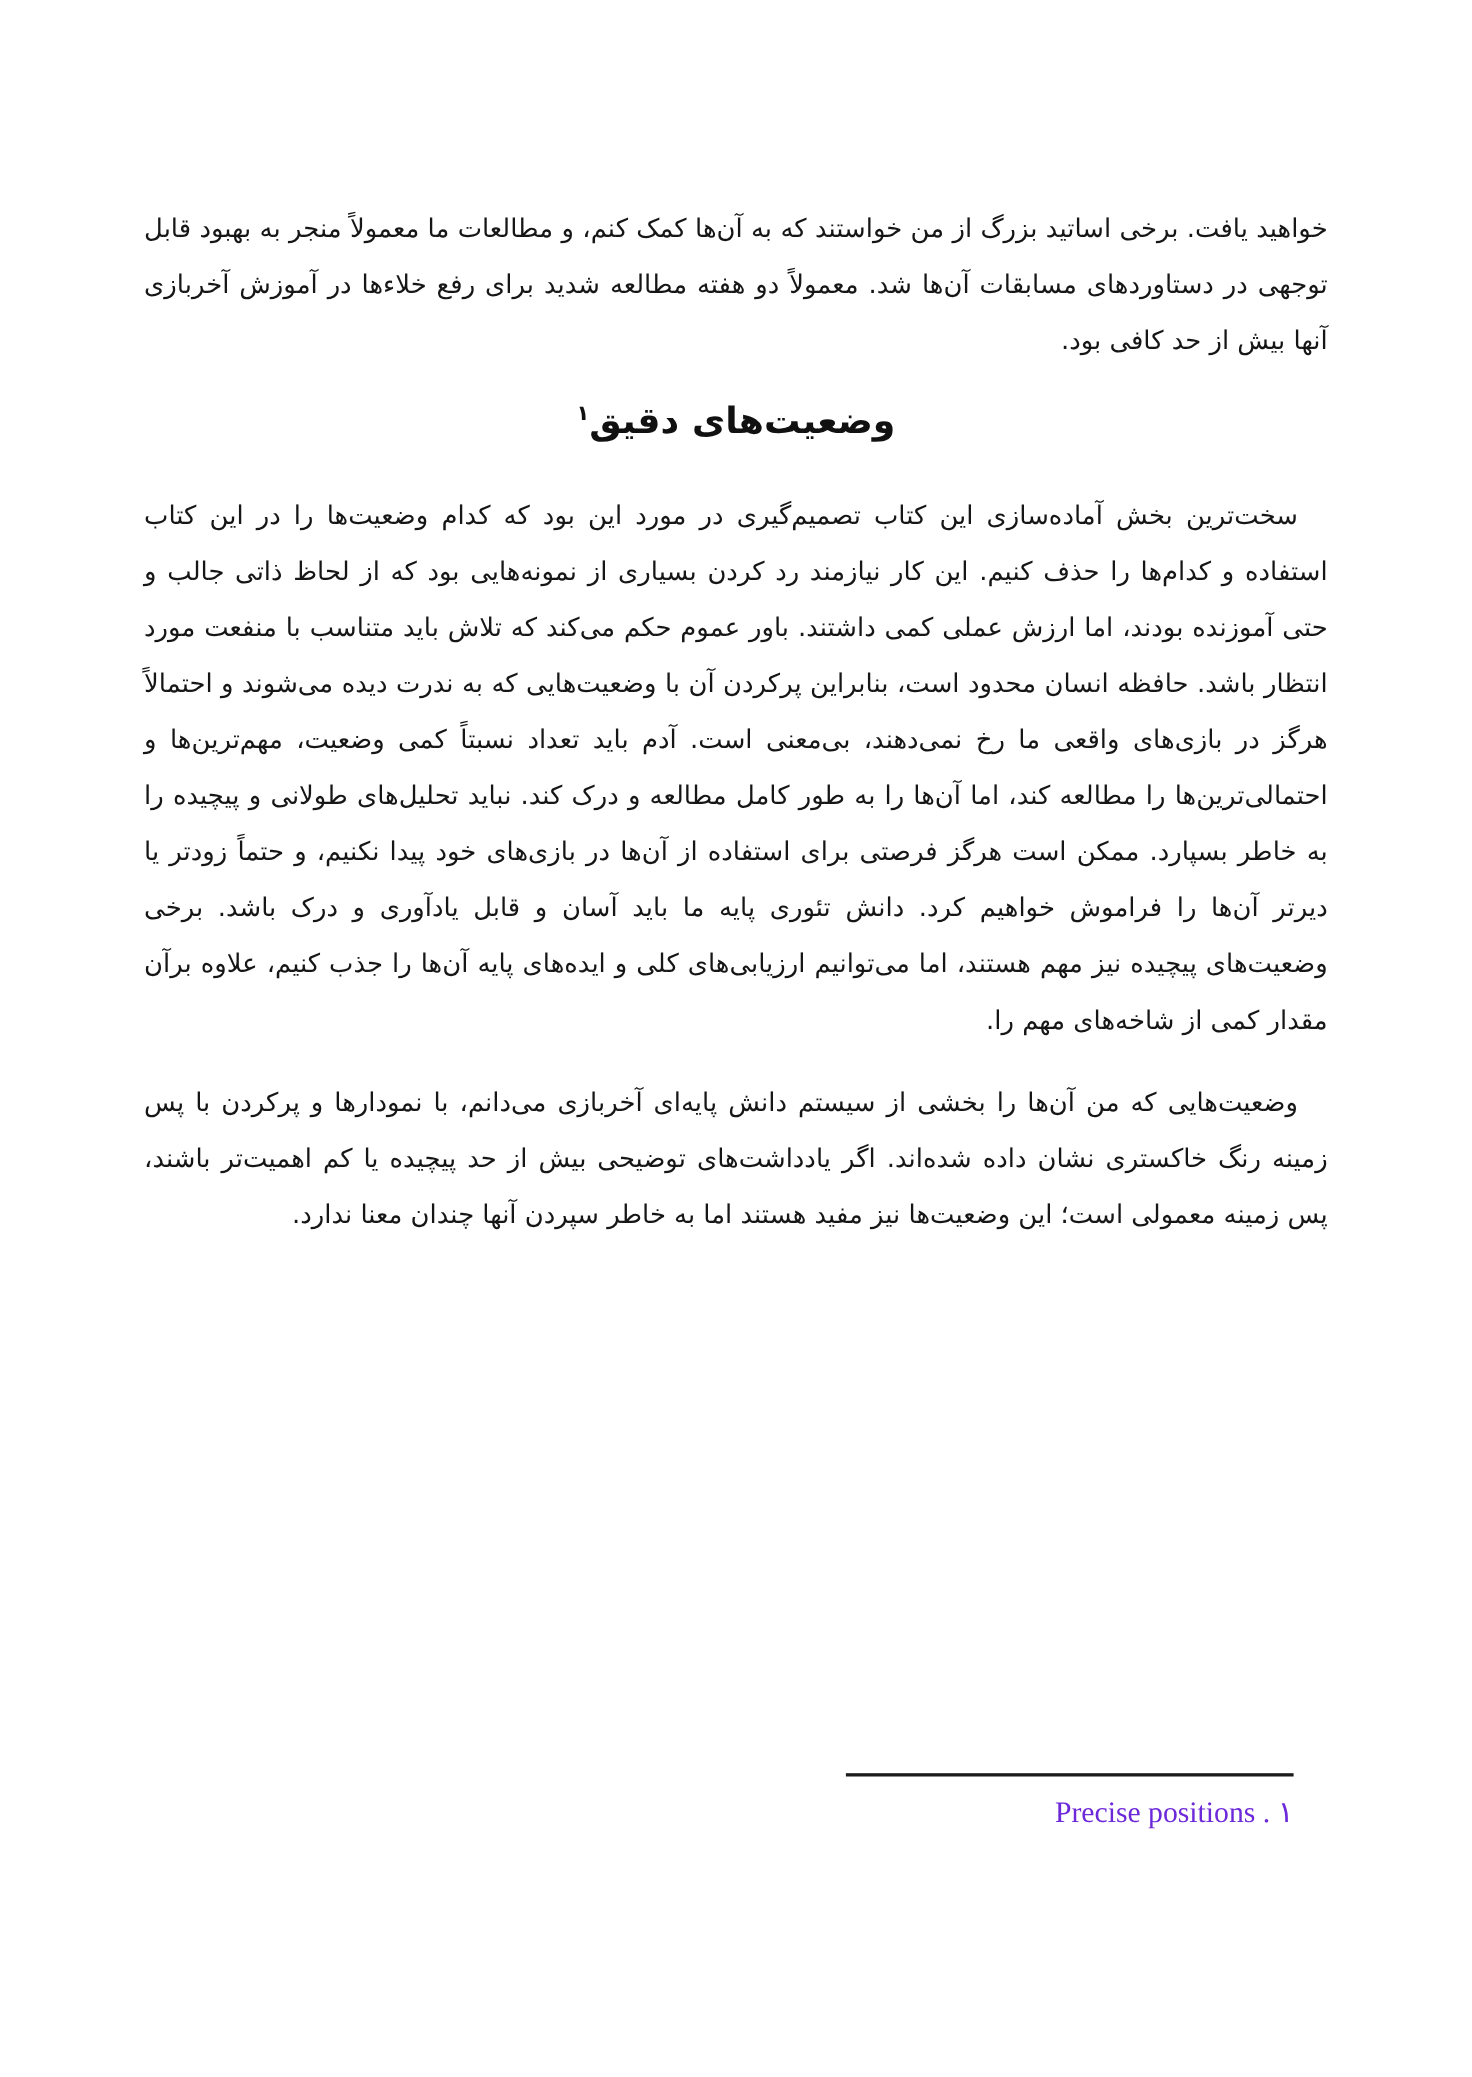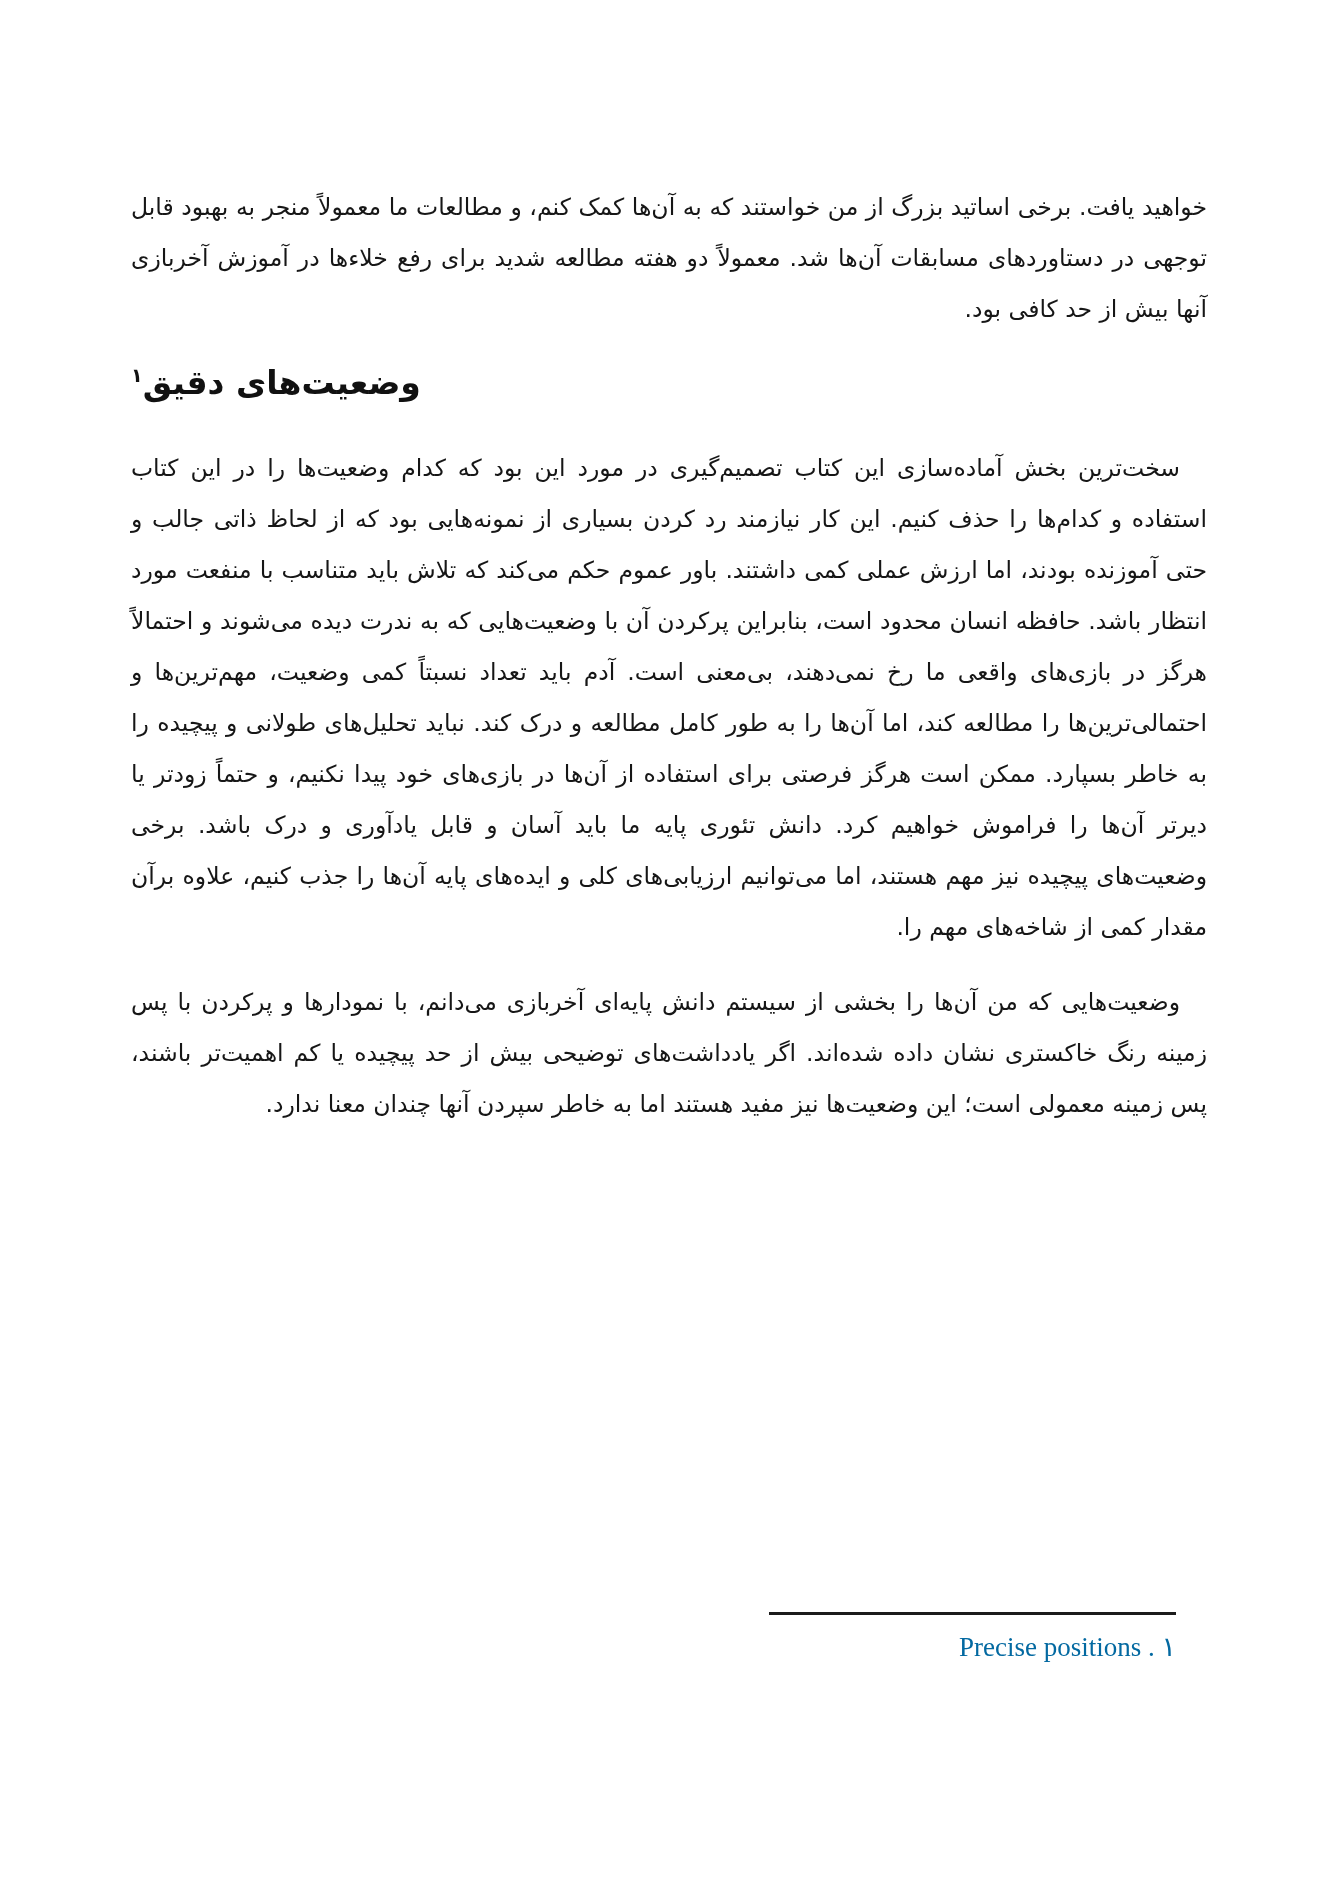--- a/index.html
+++ b/index.html
@@ -30,21 +30,21 @@
   .content p {
     margin: 0 0 24px 0;
   }
   .content p.indent {
     text-indent: 27px;
   }
   .heading {
     margin: 18px 0 36px 0;
     font-size: 33px;
     font-weight: bold;
-    text-align: left;
+    text-align: center;
     line-height: 1.45;
     color: #111111;
   }
   .heading sup {
     font-size: 58%;
     line-height: 0;
   }
   .footnote {
     position: absolute;
     right: 162px;
@@ -56,21 +56,21 @@
     width: 100%;
     height: 0;
     border-top: 3px solid #1b1b1b;
   }
   .footnote-text {
     margin-top: 16px;
     direction: ltr;
     text-align: right;
     font-family: "Liberation Serif", serif;
     font-size: 27px;
-    color: #0369a1;
+    color: #6d28d9;
     white-space: nowrap;
   }
   .page-footer {
     position: absolute;
     left: 0;
     right: 0;
     top: 1830px;
     text-align: center;
     font-family: "DejaVu Sans", sans-serif;
     font-size: 36px;

